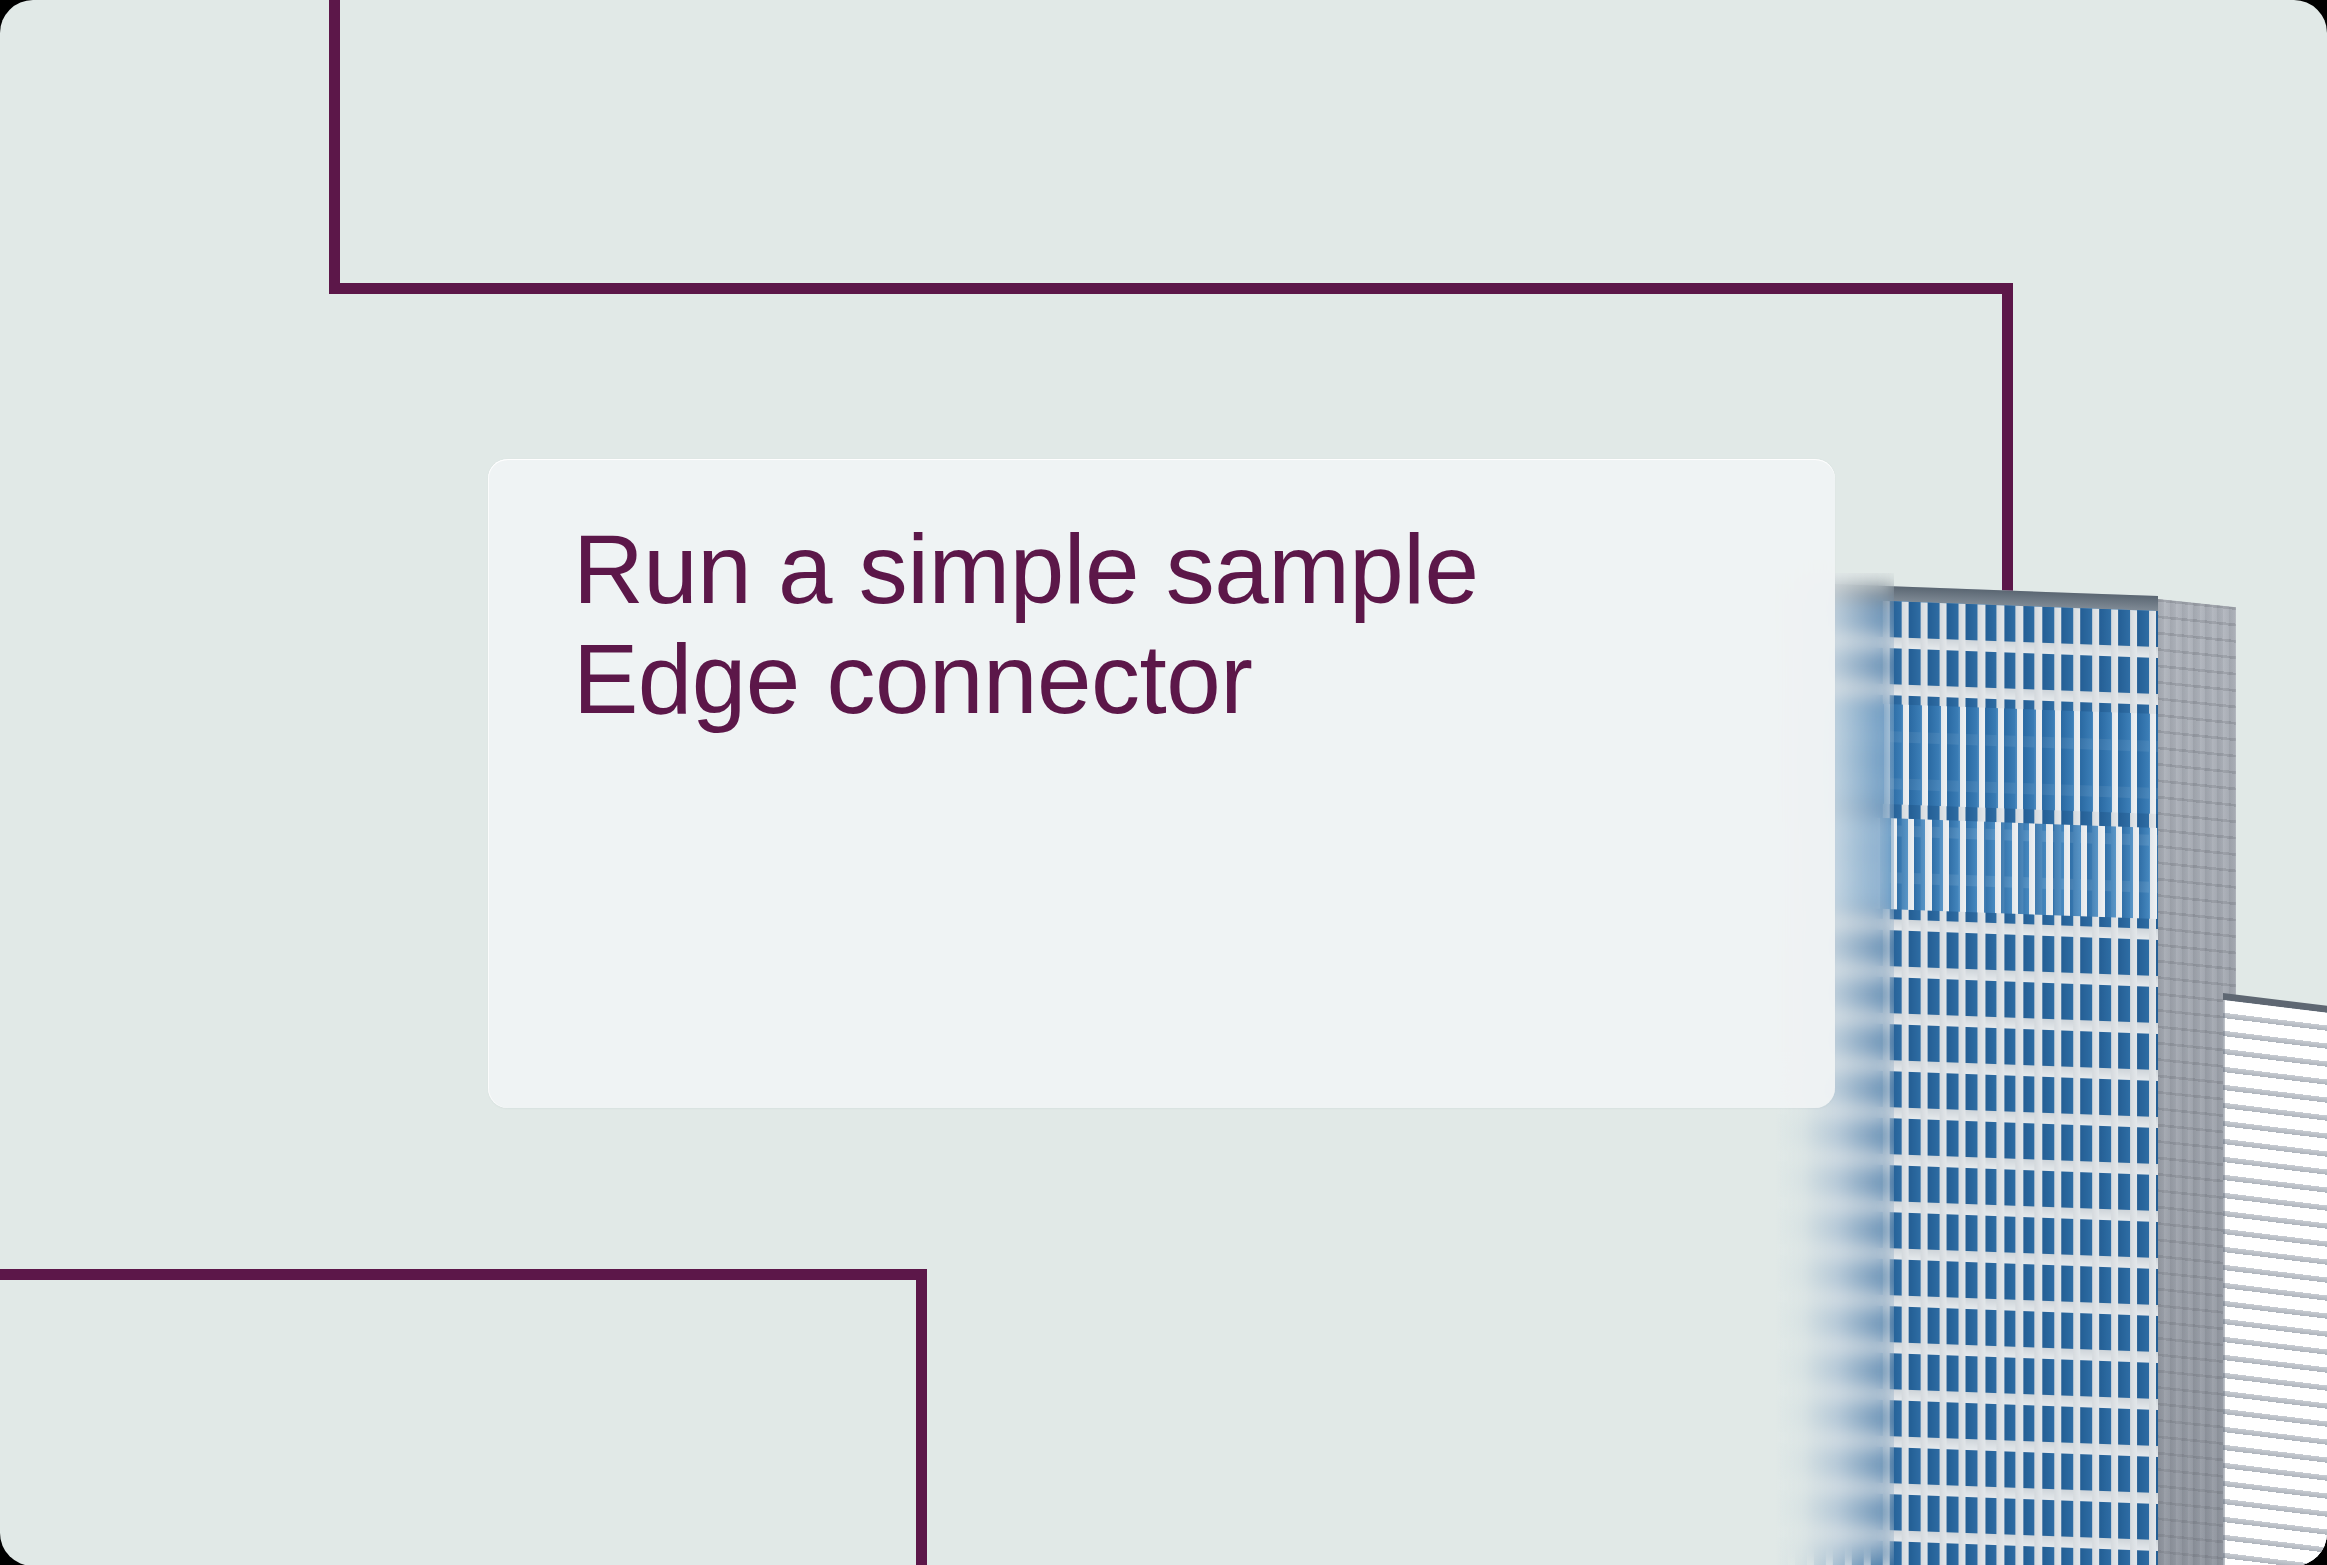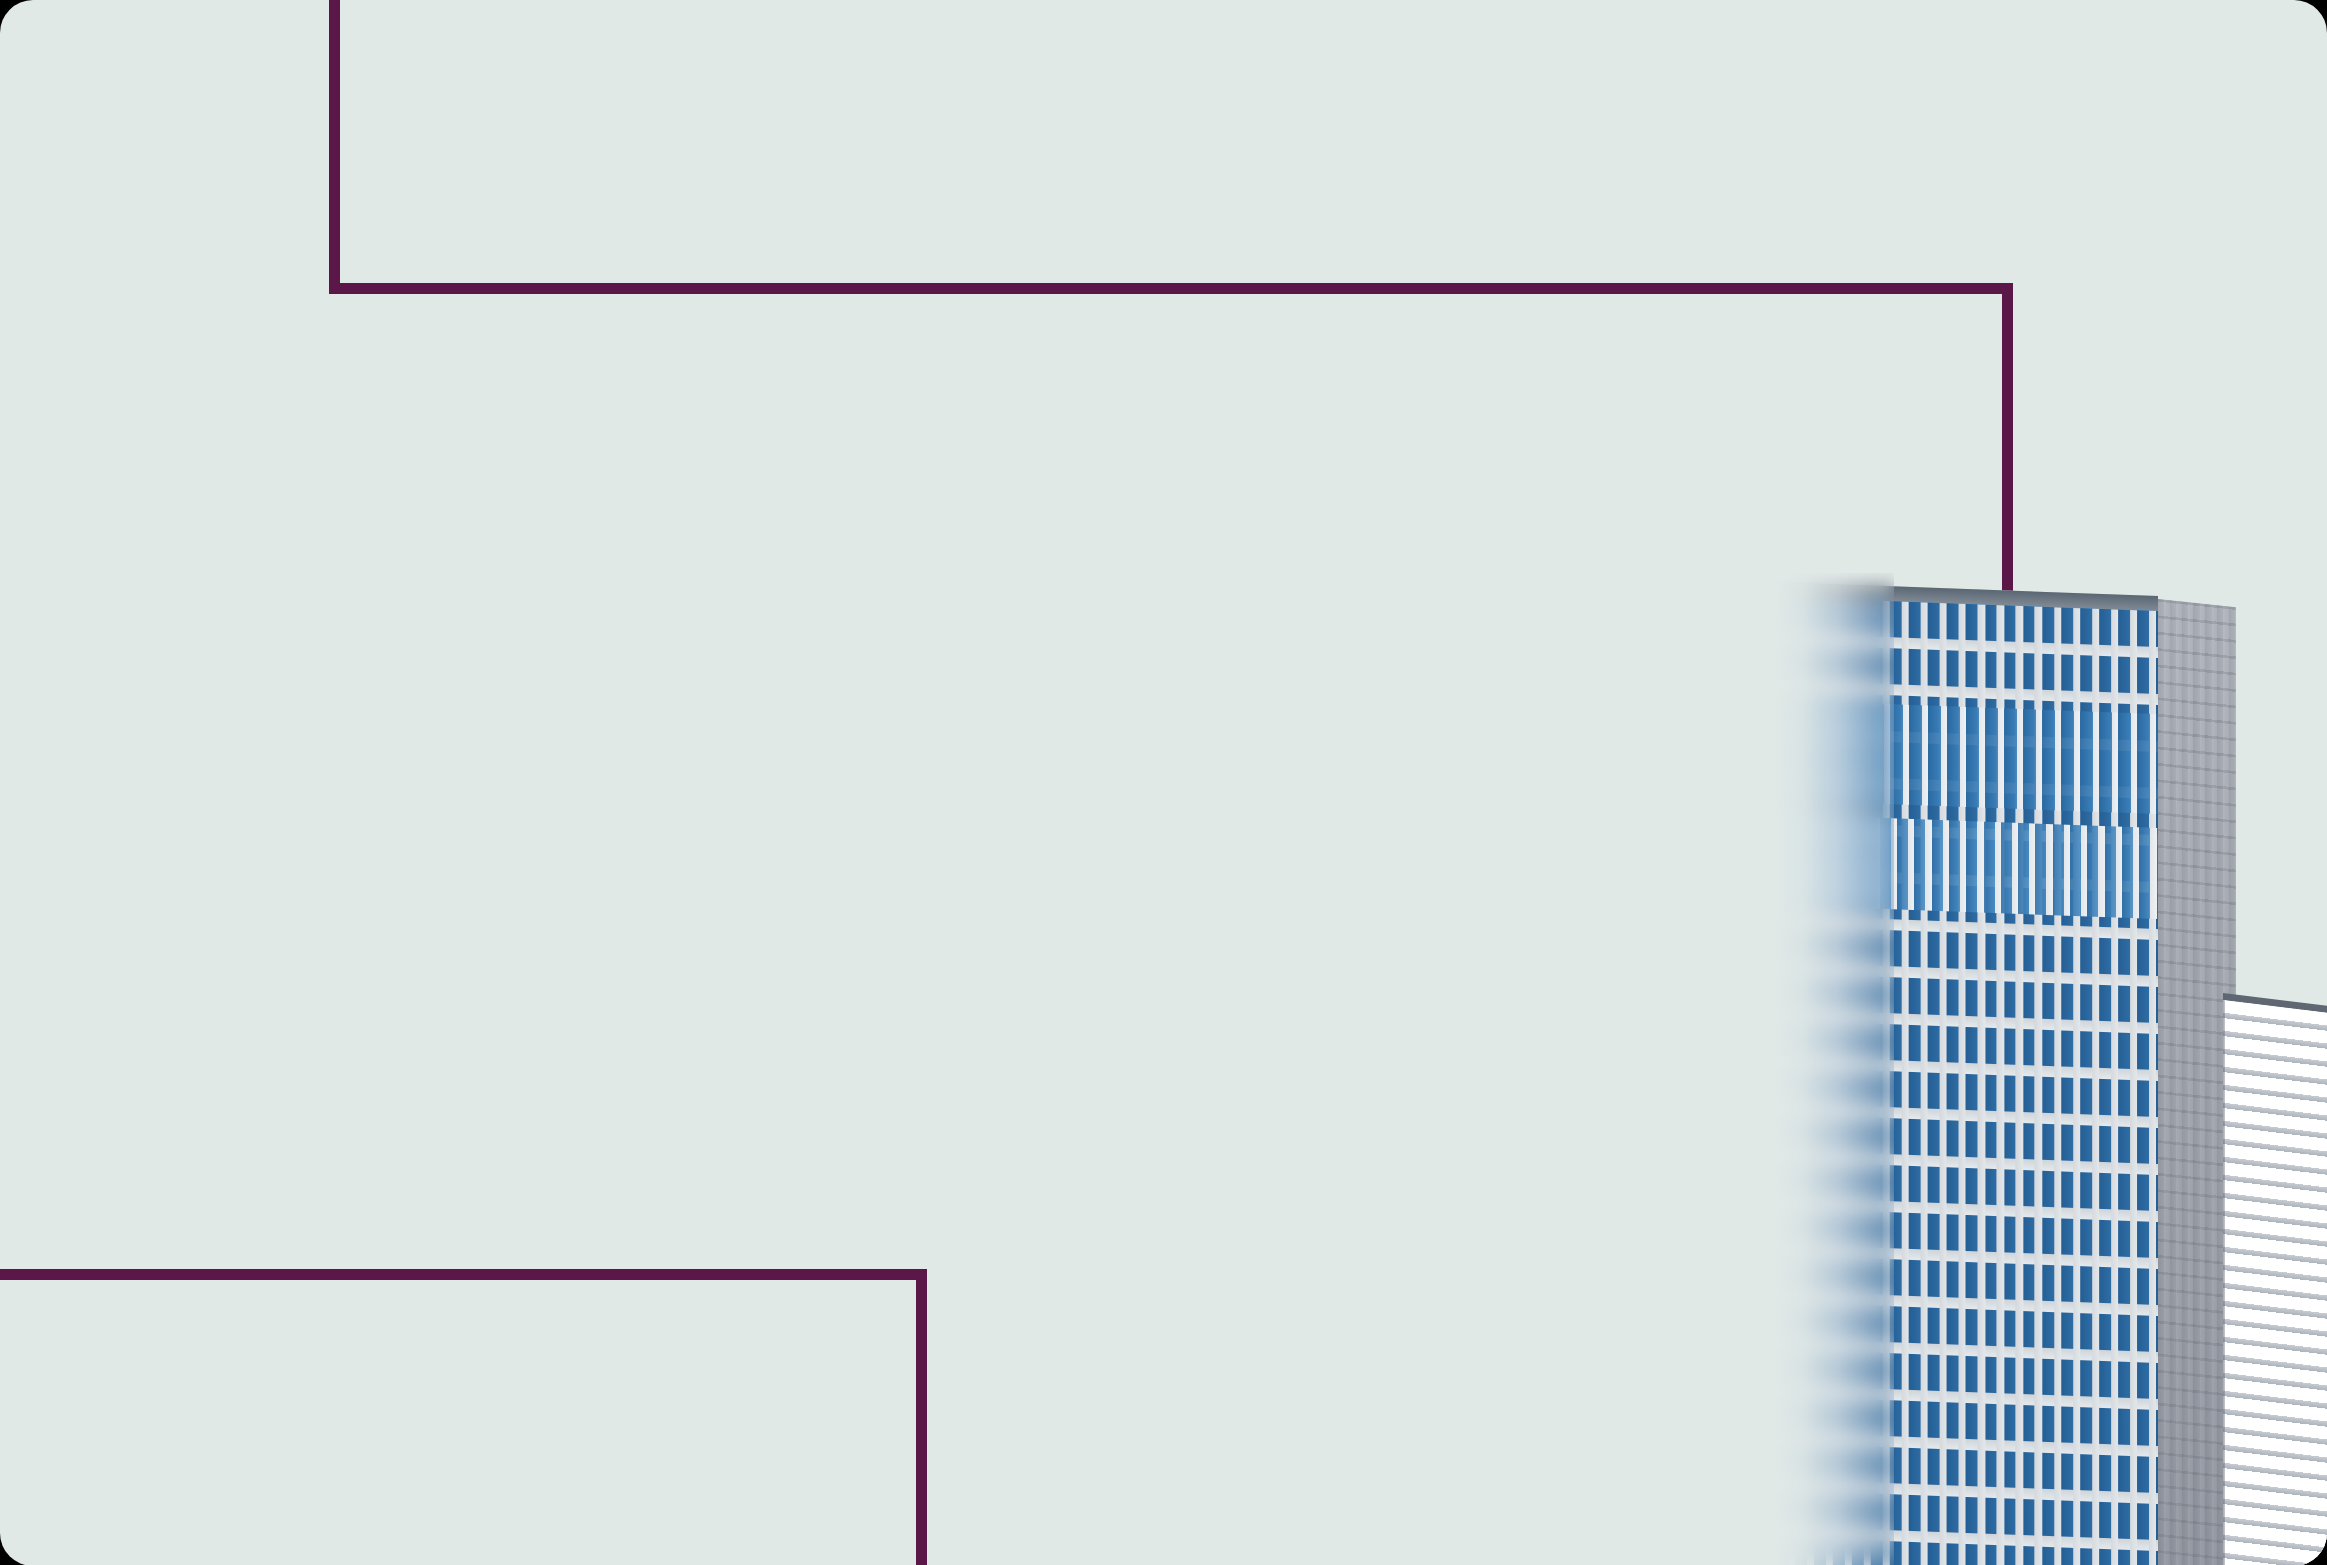--- a/index.html
+++ b/index.html
@@ -293,15 +293,21 @@
         <div class="tower-band"></div>
         <div class="tower-band2"></div>
       </div>
       <div class="tower-side"></div>
       <div class="bldg-white-cap"></div>
       <div class="bldg-white"></div>
       <div class="photo-fade"></div>
     </div>
   </div>
 
+  <div class="card">
+    <div class="card-body">
+      <h1 class="headline">Run a simple sample
+Edge connector</h1>
+    </div>
+  </div>
 
 </div>
 
 
 </body></html>

